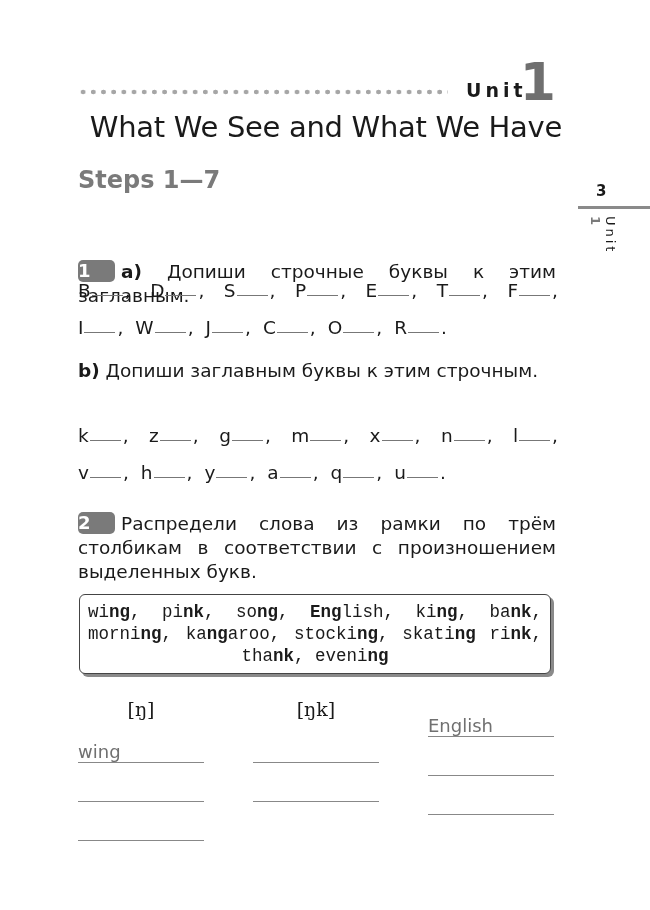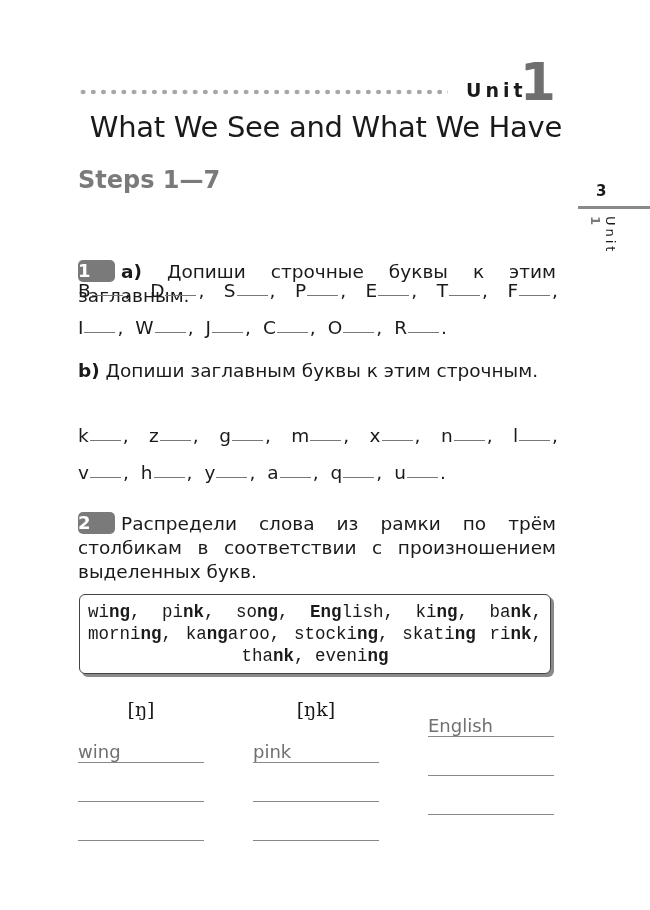--- a/index.html
+++ b/index.html
@@ -238,23 +238,20 @@
     <div class="ans-line">
       <span></span>
     </div>
     <div class="ans-line">
       <span></span>
     </div>
   </div>
 <div class="phon-col" style="left:253px;" id="col1">
     <div class="phon">[ŋk]</div>
     <div class="ans-line">
-      <span>pink</span>
-    </div>
-    <div class="ans-line">
       <span></span>
     </div>
     <div class="ans-line">
       <span></span>
     </div>
   </div>
 <div class="phon-col" style="left:428px;" id="col2">
     <div class="ans-line">
       <span>English</span>
     </div>

